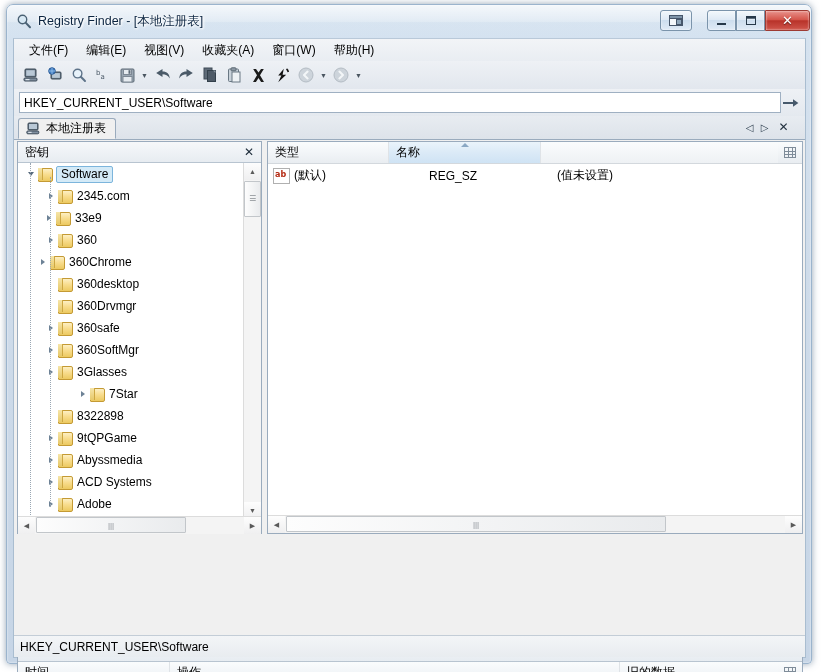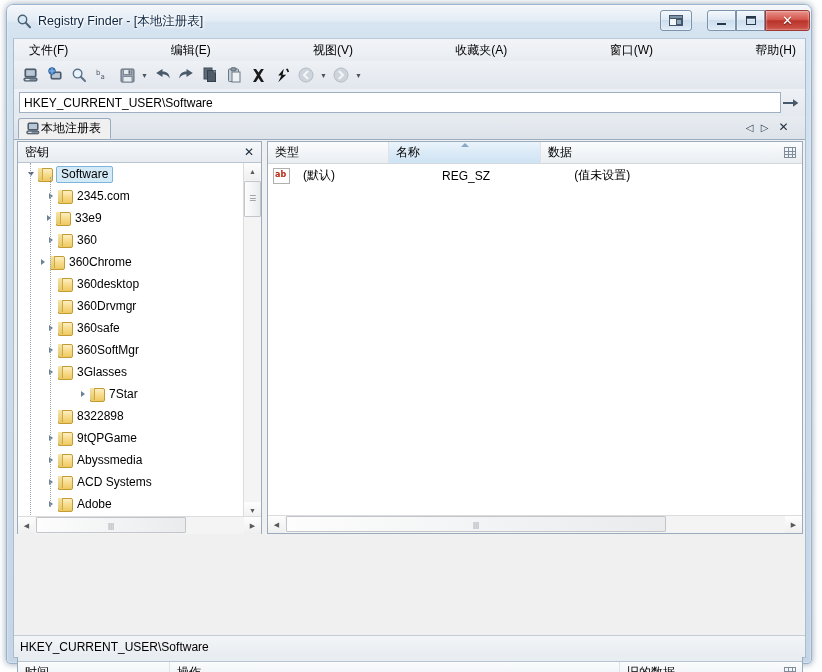--- a/index.html
+++ b/index.html
@@ -82,21 +82,20 @@
     border-top: 1px solid #b9c9d9;
     box-sizing: border-box;
   }
 
   
   #menubar {
     position: absolute; left: 0; top: 0; right: 0; height: 22px;
     background: linear-gradient(to bottom, #f2f4f7, #e9edf2);
     display: flex; align-items: center;
     padding-left: 6px;
-    justify-content: space-between;
   }
   .menu-item {
     padding: 3px 9px 3px 9px;
     font-size: 12px;
     color: #000;
     white-space: nowrap;
     cursor: default;
   }
 
   
@@ -151,21 +150,21 @@
     border-bottom: 1px solid #9aabbd;
   }
   #tab-active {
     position: absolute; left: 4px; top: 2px;
     height: 21px;
     padding: 0 9px 0 7px;
     background: #f0f0f0;
     border: 1px solid #9aabbd;
     border-bottom: 1px solid #f0f0f0;
     border-radius: 3px 3px 0 0;
-    display: flex; align-items: center; 
+    display: flex; align-items: center; gap: 5px;
     box-sizing: border-box;
     font-size: 12px;
   }
   .tabnav {
     position: absolute; top: 3px;
     width: 15px; height: 16px;
     display: flex; align-items: center; justify-content: center;
     font-size: 10px; color: #2d3e4e;
   }
   #tabnav-prev { right: 48px; }
@@ -346,21 +345,20 @@
       linear-gradient(to right, transparent 3px, #7f8c99 3px, #7f8c99 4px, transparent 4px),
       linear-gradient(to right, transparent 7px, #7f8c99 7px, #7f8c99 8px, transparent 8px),
       linear-gradient(to bottom, transparent 3px, #7f8c99 3px, #7f8c99 4px, transparent 4px),
       linear-gradient(to bottom, transparent 6px, #7f8c99 6px, #7f8c99 7px, transparent 7px);
   }
   .lv-row {
     position: absolute; left: 0; right: 0;
     height: 19px;
     display: flex; align-items: center;
     font-size: 12px;
-    gap: 9px;
   }
   .val-icon {
     width: 15px; height: 14px; flex: none;
     margin: 0 4px 0 5px;
     position: relative;
     background: #fff;
     border: 1px solid #b0b0b0;
   }
   .val-icon::after {
     content: "ab";
@@ -778,23 +776,20 @@
 
       <div id="listpane">
         <div class="lv-header">
           <div class="lv-col" style="width:121px;">
             <span>类型</span>
           </div>
           <div class="lv-col sorted" style="width:152px;">
             <span class="sort-caret"></span>
             <span>名称</span>
           </div>
-          <div class="lv-col" style="width:237px; border-right:none;">
-            <span>数据</span>
-          </div>
           <div class="lv-col-grid">
             <span class="grid-ico"></span>
           </div>
         </div>
 
         <div id="values-rows" style="position:absolute; left:0; top:22px; right:0; height:352px;">
             <div class="lv-row" style="top: 2px;">
               <span class="val-icon"></span>
               <span style="width: 128px; overflow: hidden;">(默认)</span>
               <span style="width: 121px; padding-left: 7px; overflow: hidden;">REG_SZ</span>

